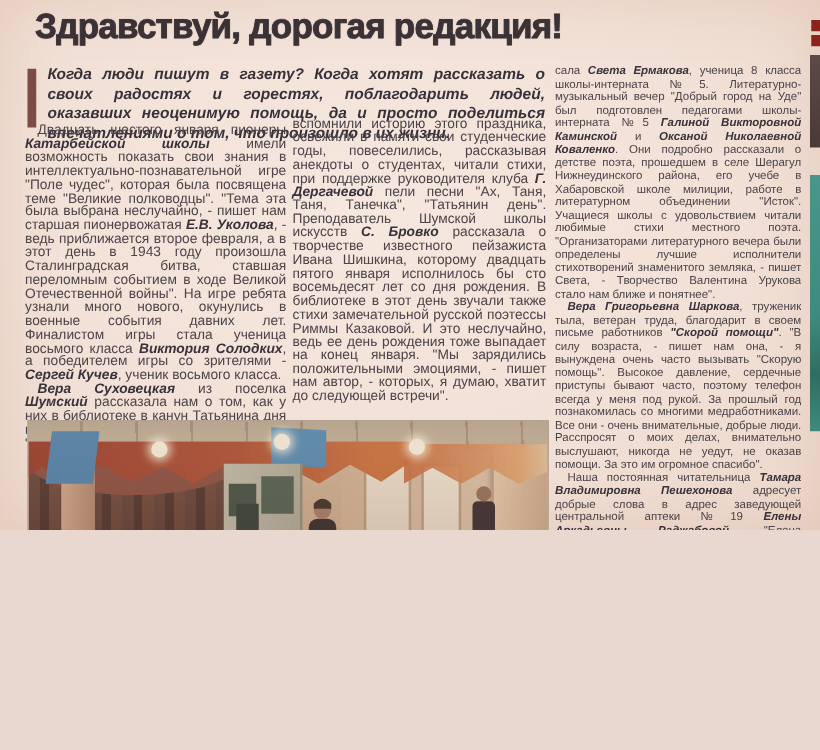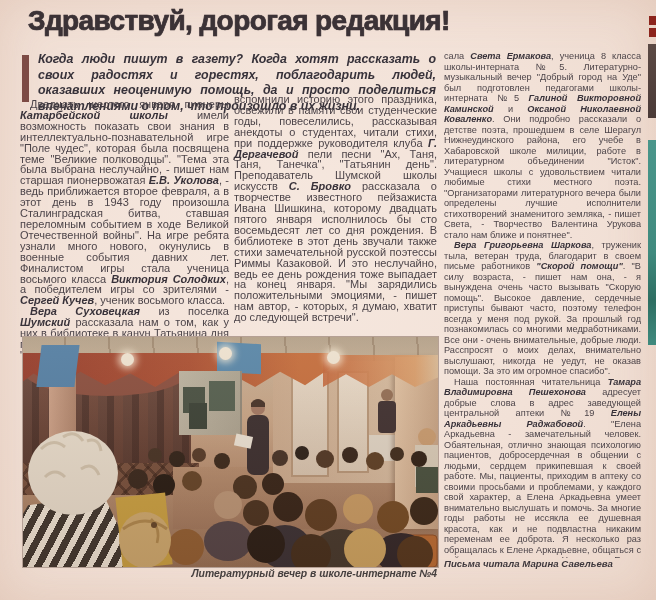--- a/index.html
+++ b/index.html
@@ -1,17 +1,17 @@
 <!DOCTYPE html>
 <html lang="ru"><head>
 <meta charset="utf-8">
 <style>
   html,body{margin:0;padding:0;background:#e9d8cf;}
   .page{
-    position:relative;width:656px;height:600px;overflow:hidden;
+    position:relative;width:656px;height:424px;overflow:hidden;
     background:radial-gradient(ellipse at 45% 40%, #f6e8df 0%, #f2e1d7 55%, #ecd8cc 100%);
     box-shadow:inset 0 0 48px rgba(190,140,115,.22);
     font-family:"Liberation Sans","DejaVu Sans",sans-serif;
     color:#4c4449;
   }
   .title{
     position:absolute;left:28px;top:5px;margin:0;width:500px;
     font-size:28px;font-weight:bold;letter-spacing:-0.6px;color:#3b3236;
     -webkit-text-stroke:0.7px #3b3236;text-shadow:0 0 1px rgba(59,50,54,.55);
     white-space:nowrap;

